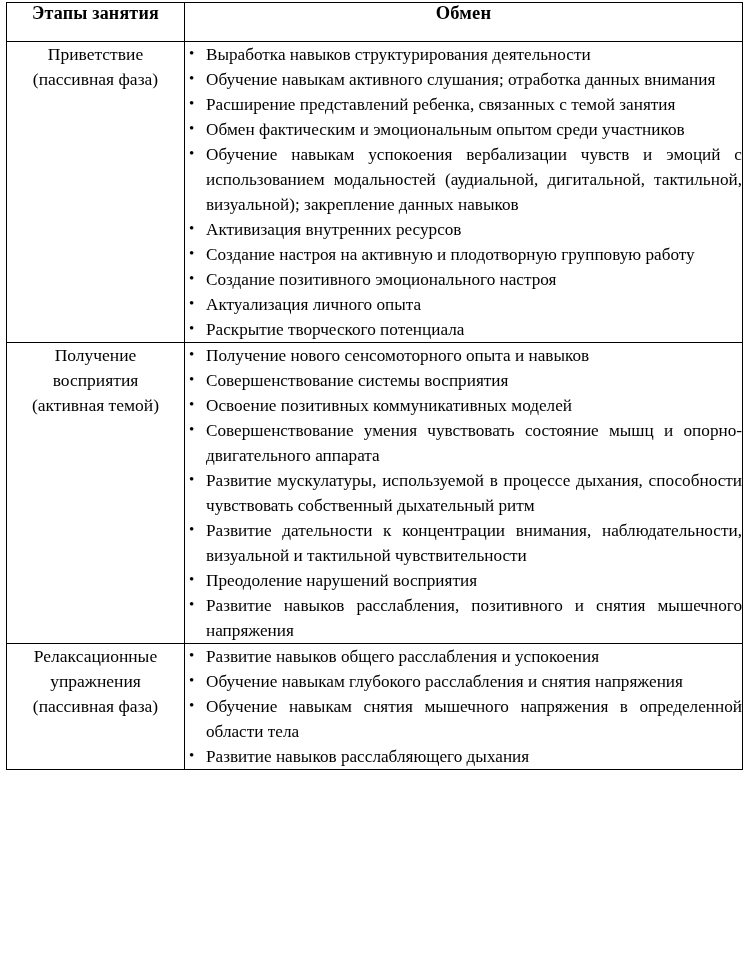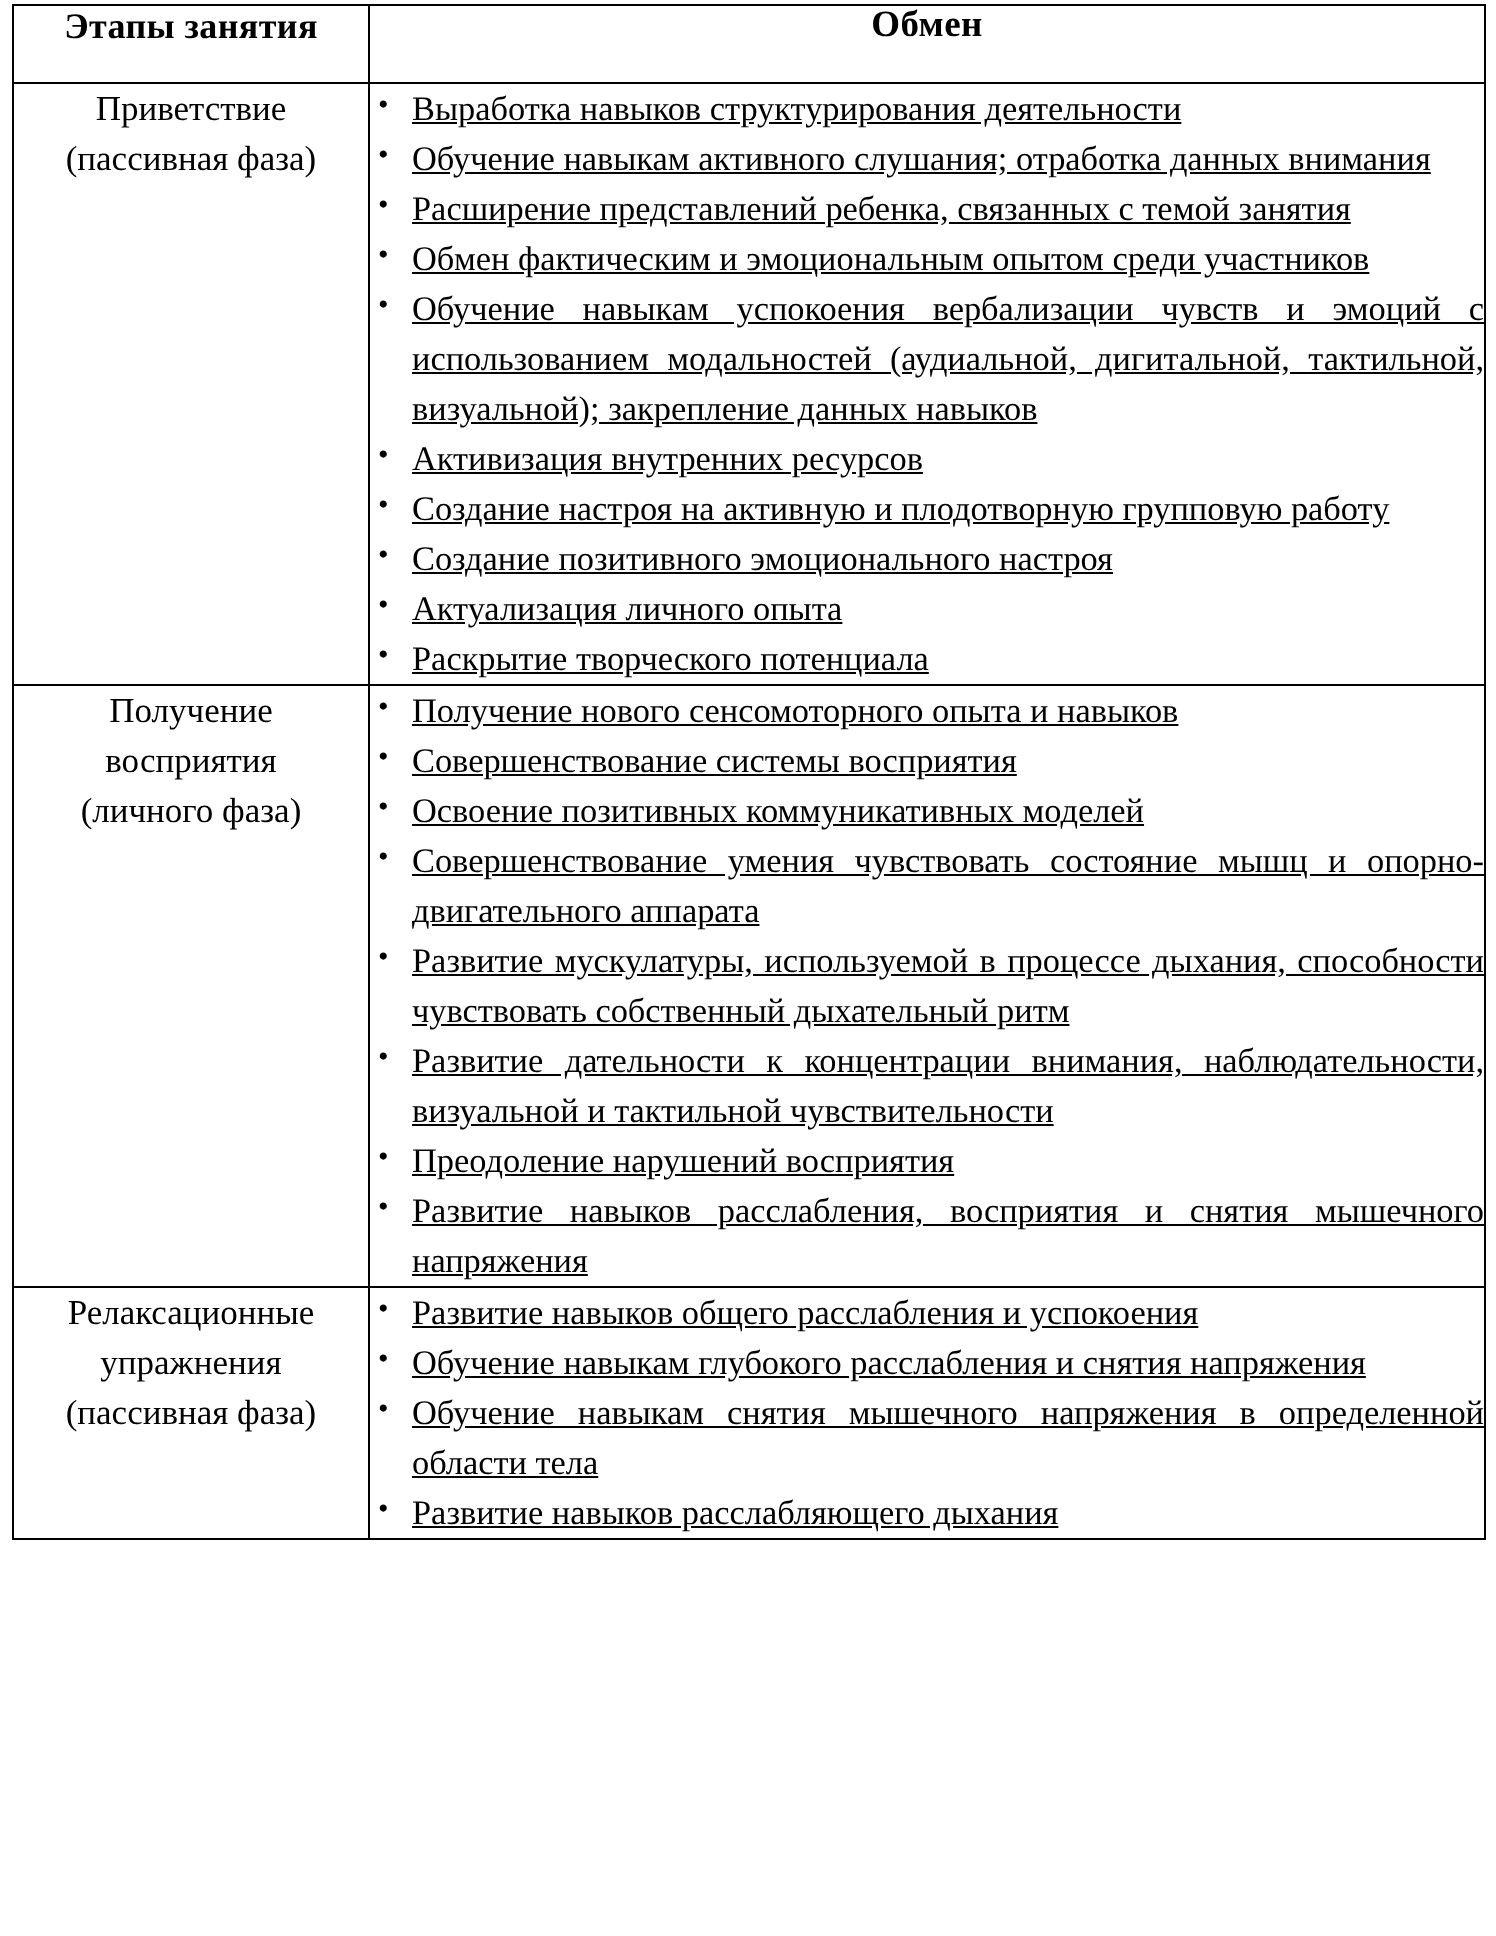--- a/index.html
+++ b/index.html
@@ -62,21 +62,20 @@
     padding: 9px 6px 6px 6px;
     font-size: 17.5px;
     line-height: 25px;
     margin-left: 16px;
   }
   .stage-line { display: block; white-space: nowrap; }
 
   
   td.goals-cell {
     padding: 8px 10px 6px 6px;
-    text-decoration: underline;
   }
   ul.goals {
     list-style: none;
     margin: 0;
     padding: 0;
   }
   ul.goals > li {
     position: relative;
     margin: 0;
     padding: 0 0 0 21px;
@@ -129,32 +128,32 @@
               <li>Создание позитивного эмоционального настроя</li>
               <li>Актуализация личного опыта</li>
               <li>Раскрытие творческого потенциала</li>
             </ul>
           </td>
         </tr>
         <tr>
           <td class="stage-cell">
             <span class="stage-line">Получение</span>
             <span class="stage-line">восприятия</span>
-            <span class="stage-line">(личного фаза)</span>
+            <span class="stage-line">(активная темой)</span>
           </td>
           <td class="goals-cell">
             <ul class="goals">
               <li>Получение нового сенсомоторного опыта и навыков</li>
               <li>Совершенствование системы восприятия</li>
               <li>Освоение позитивных коммуникативных моделей</li>
               <li>Совершенствование умения чувствовать состояние мышц и опорно-двигательного аппарата</li>
               <li>Развитие мускулатуры, используемой в процессе дыхания, способности чувствовать собственный дыхательный ритм</li>
               <li>Развитие дательности к концентрации внимания, наблю­дательности, визуальной и тактильной чувствительности</li>
               <li>Преодоление нарушений восприятия</li>
-              <li>Развитие навыков расслабления, восприятия и снятия мы­шечного напряжения</li>
+              <li>Развитие навыков расслабления, позитивного и снятия мы­шечного напряжения</li>
             </ul>
           </td>
         </tr>
         <tr>
           <td class="stage-cell">
             <span class="stage-line">Релаксационные</span>
             <span class="stage-line">упражнения</span>
             <span class="stage-line">(пассивная фаза)</span>
           </td>
           <td class="goals-cell">

